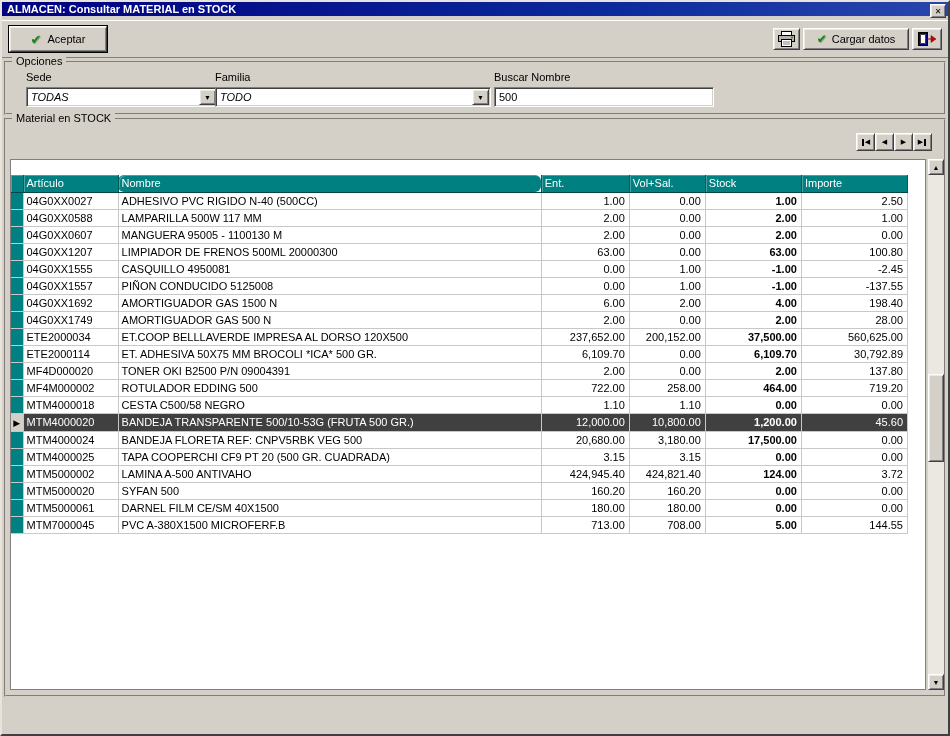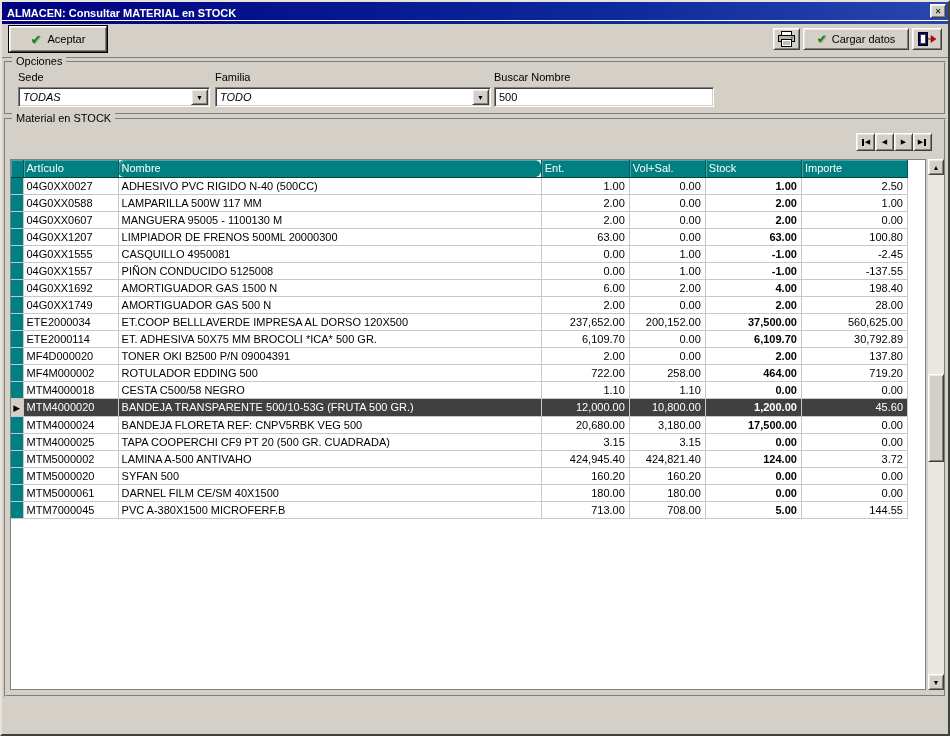--- a/index.html
+++ b/index.html
@@ -28,21 +28,21 @@
     font-family: inherit; font-size: 11px; color: #000; cursor: default;
   }
   .sunken {
     background: #fff;
     border: 1px solid;
     border-color: #808080 #ffffff #ffffff #808080;
     box-shadow: inset 1px 1px 0 #404040, inset -1px -1px 0 #d4d0c8;
   }
   
   .titlebar {
-    position: absolute; left: 2px; top: 2px; right: 2px; height: 22px;
+    position: absolute; left: 2px; top: 2px; right: 2px; height: 14px;
     background: linear-gradient(90deg, #000080 0%, #0c2a9c 65%, #2946ae 100%);
     color: #fff; font-weight: bold;
     display: flex; align-items: center; padding-left: 5px;
   }
   .close-btn {
     position: absolute; right: 2px; top: 2px;
     width: 16px; height: 14px; font-size: 8px; font-weight: bold; color: #000;
     padding: 0;
   }
   
@@ -72,34 +72,34 @@
   .field-group { position: absolute; top: 8px; }
   .field-label { margin-bottom: 4px; }
   .combo { height: 20px; display: flex; align-items: center; }
   .combo-value { flex: 1; padding-left: 4px; overflow: hidden; white-space: nowrap; font-style: italic; }
   .dropbtn { width: 17px; height: 16px; margin-right: 1px; padding: 0; }
   .darr { font-size: 7px; }
   .text-input {
     width: 100%; height: 20px; padding-left: 4px;
     font-family: inherit; font-size: 11px; outline: none;
   }
-  .fg-sede { left: 12px; width: 192px; }
+  .fg-sede { left: 20px; width: 192px; }
   .fg-familia { left: 209px; width: 276px; }
   .fg-buscar { left: 488px; width: 220px; }
   
   .nav { position: absolute; top: 13px; right: 12px; display: flex; }
   .nav-btn { width: 19px; height: 18px; padding: 0; }
   .ntri { font-size: 7px; line-height: 8px; }
   .nbar { display: inline-block; width: 2px; height: 7px; background: #000; margin: 0 1px; }
   
   .grid {
     position: absolute; left: 4px; top: 39px; bottom: 5px; width: 916px;
     background: #fff; border: 1px solid #808080; overflow: hidden;
   }
-  table { border-collapse: collapse; table-layout: fixed; width: 897px; }
+  table { border-collapse: collapse; table-layout: fixed; width: 897px; margin-top: 15px; }
   .w0 { width: 12px; } .w1 { width: 95px; } .w2 { width: 423px; border-radius: 6px; }
   .w3 { width: 88px; } .w4 { width: 76px; } .w5 { width: 96px; } .w6 { width: 106px; }
   th, td {
     height: 17px; line-height: 16px; padding: 0 3px;
     overflow: hidden; white-space: nowrap;
     border-right: 1px solid #c8c8c8; border-bottom: 1px solid #c8c8c8;
   }
   thead th {
     background: #008080; color: #fff; font-weight: normal; text-align: left;
     border-right: 1px solid #005c5c; border-bottom: 1px solid #004444;

